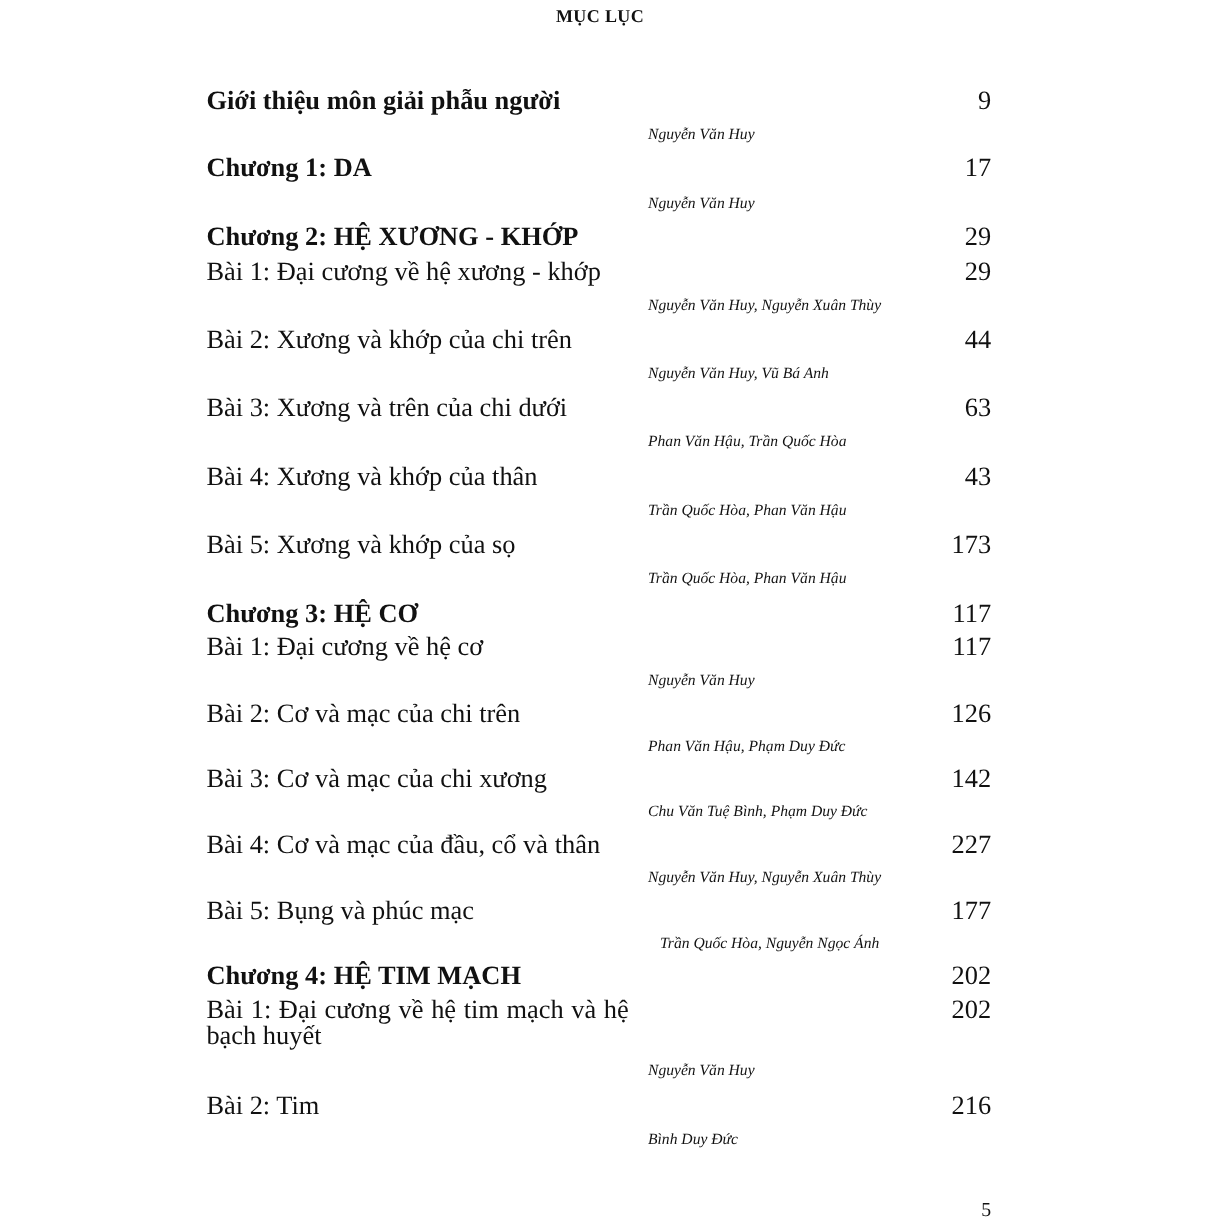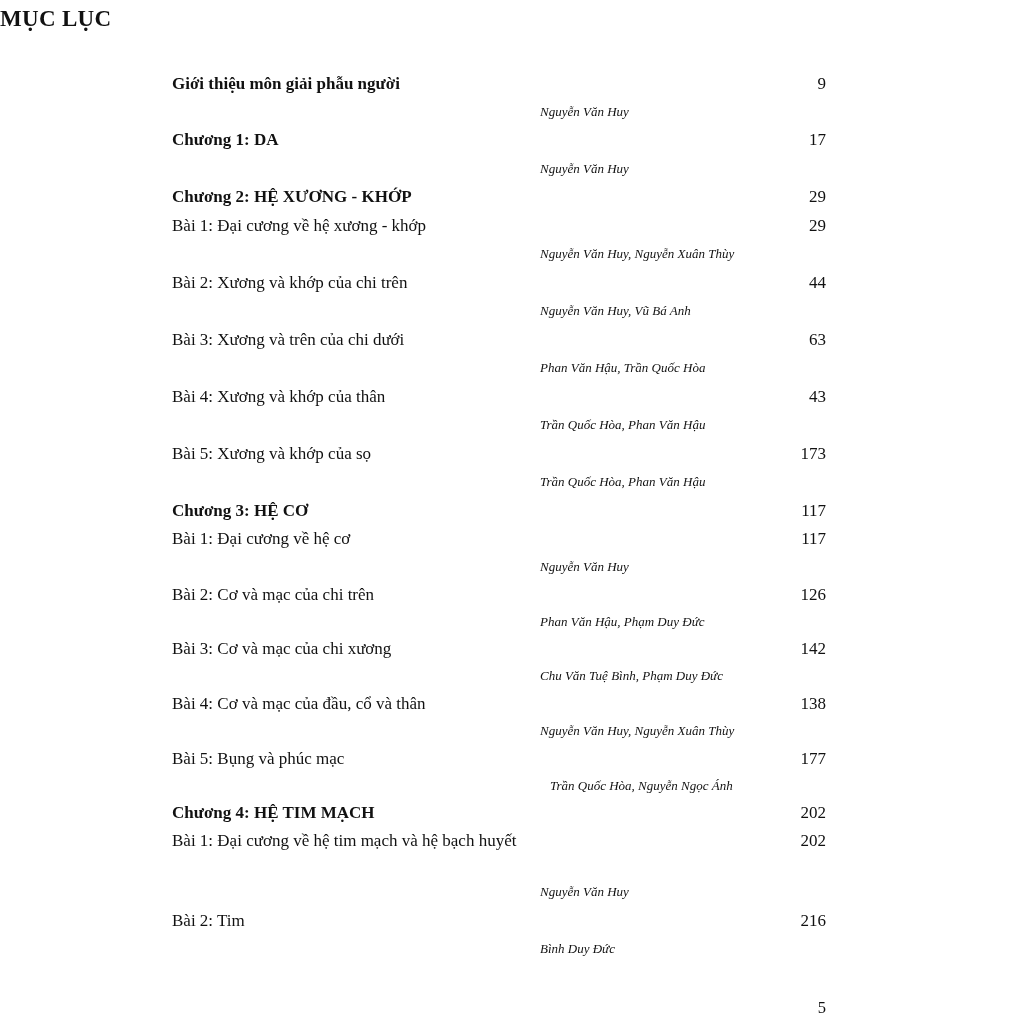--- a/index.html
+++ b/index.html
@@ -13,30 +13,30 @@
       position: relative;
       overflow: hidden;
       font-family: "Liberation Serif", "DejaVu Serif", serif;
       color: #111111;
     }
     .page-title {
       position: absolute;
       top: 6px;
       left: 0;
       width: 1000px;
-      text-align: left;
+      text-align: center;
       font-weight: bold;
-      font-size: 23px;
+      font-size: 15px;
       letter-spacing: 0.3px;
     }
     .entry {
       position: absolute;
       left: 172px;
       width: 654px;
-      font-size: 17px;
+      font-size: 22px;
       line-height: 22px;
     }
     .entry .title {
       display: inline-block;
       width: 352px;
       vertical-align: top;
     }
     .entry.bold .title { font-weight: bold; }
     .entry .title.justify { text-align: justify; text-align-last: left; }
     .entry .page {
@@ -135,21 +135,21 @@
   <div class="author" style="top:611px">Phan Văn Hậu, Phạm Duy Đức</div>
 
   <div class="entry" style="top:638px">
     <span class="title">Bài 3: Cơ và mạc của chi xương</span>
     <span class="page">142</span>
   </div>
   <div class="author" style="top:665px">Chu Văn Tuệ Bình, Phạm Duy Đức</div>
 
   <div class="entry" style="top:693px">
     <span class="title">Bài 4: Cơ và mạc của đầu, cổ và thân</span>
-    <span class="page">138</span>
+    <span class="page">227</span>
   </div>
   <div class="author" style="top:720px">Nguyễn Văn Huy, Nguyễn Xuân Thùy</div>
 
   <div class="entry" style="top:748px">
     <span class="title">Bài 5: Bụng và phúc mạc</span>
     <span class="page">177</span>
   </div>
   <div class="author shift" style="top:775px">Trần Quốc Hòa, Nguyễn Ngọc Ánh</div>
 
   <div class="entry bold" style="top:802px">

